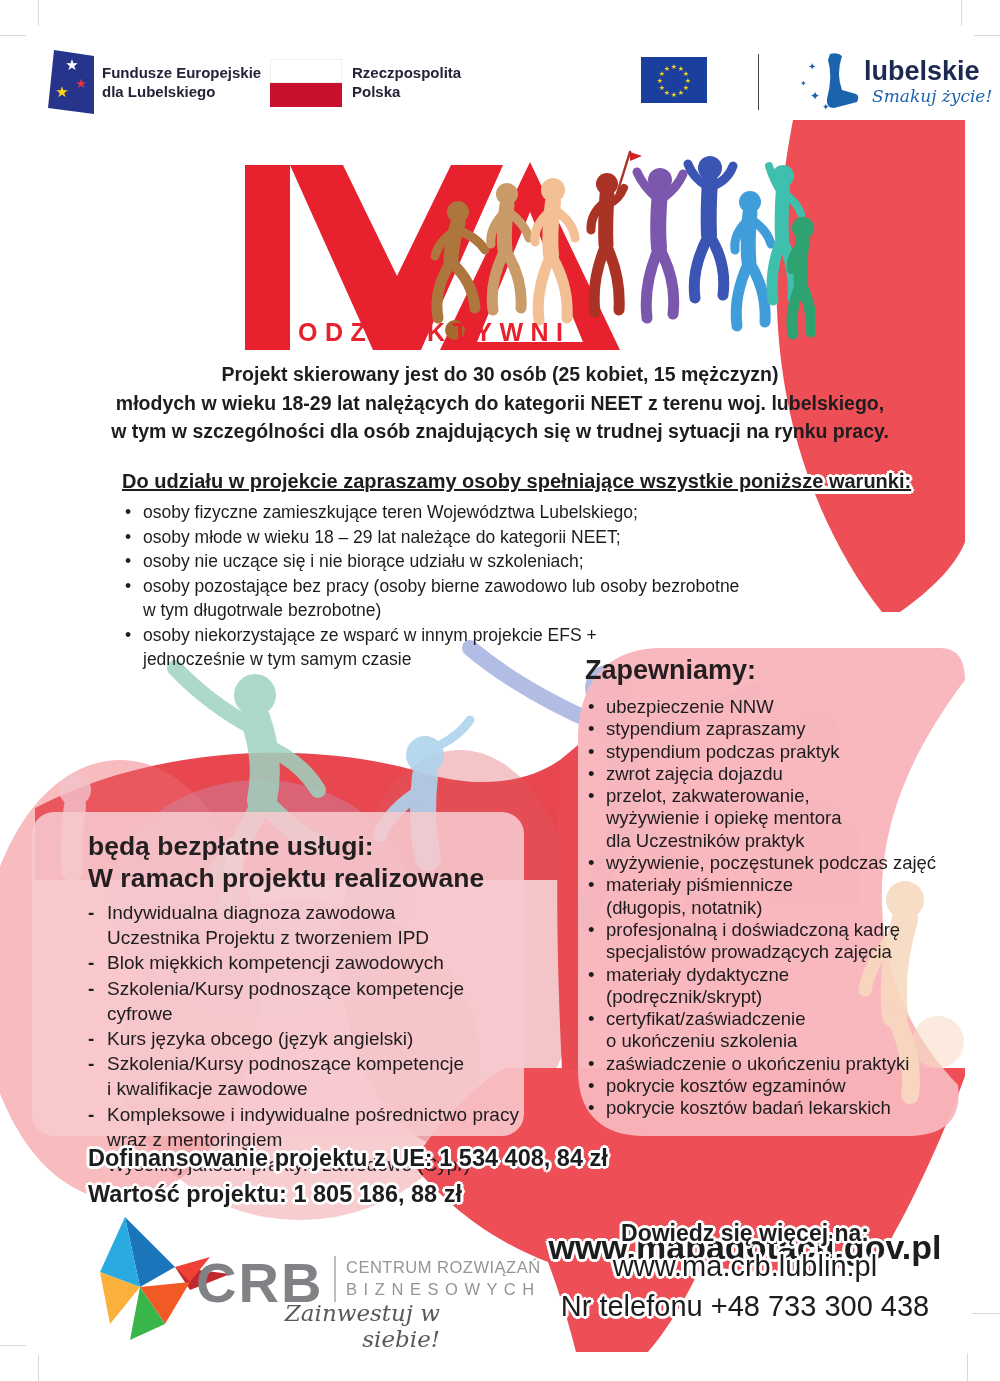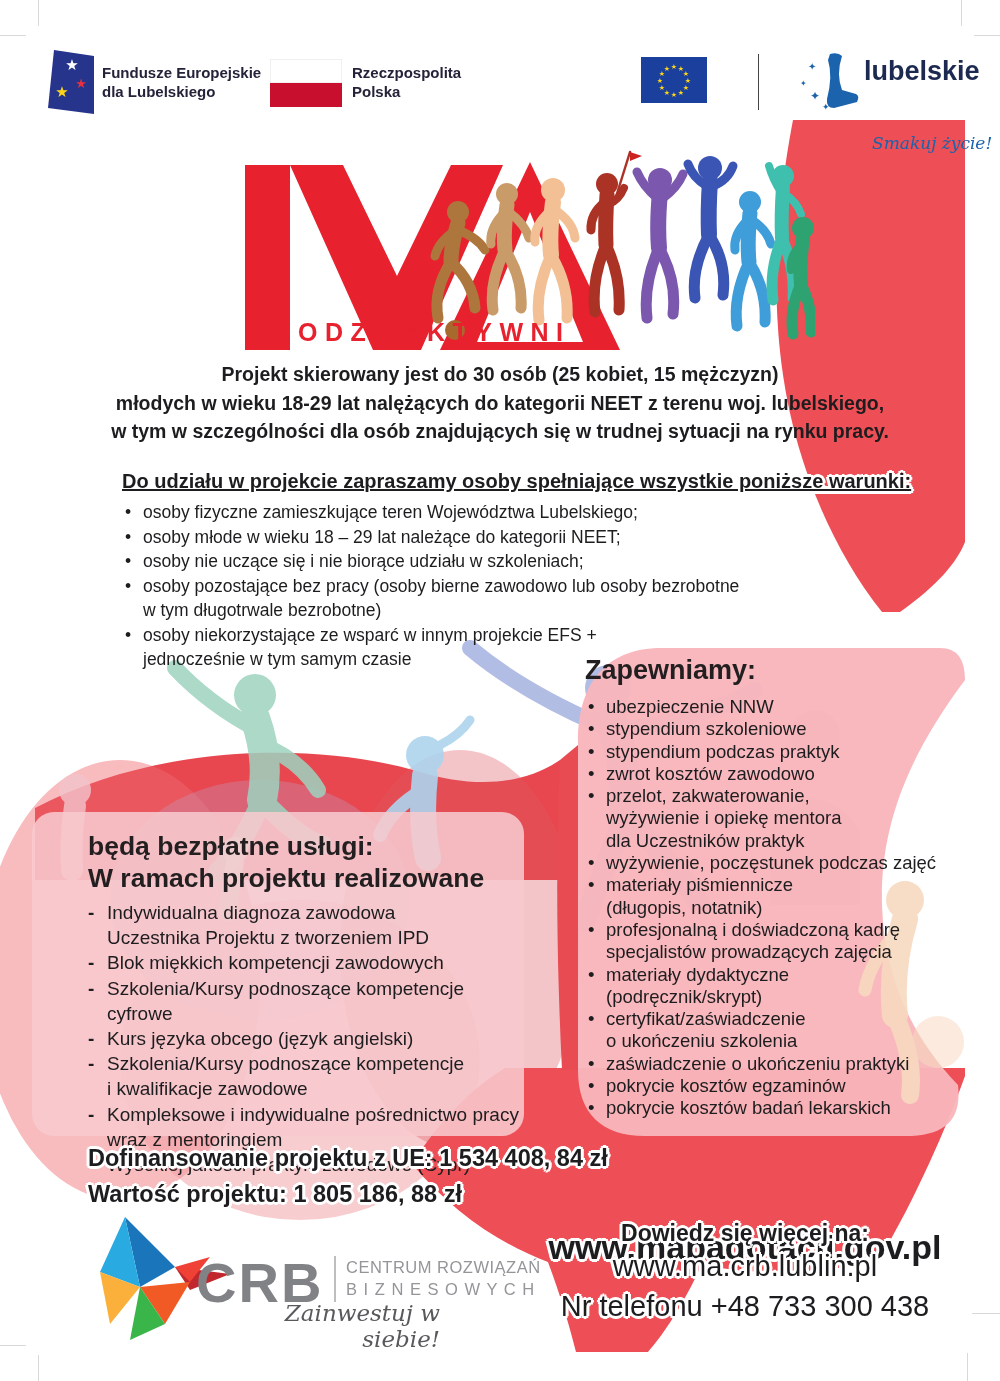--- a/index.html
+++ b/index.html
@@ -143,21 +143,21 @@
   <div class="layer" style="left:758px;top:54px;width:1px;height:56px;background:#444;"></div>
 
   <svg class="fgsvg" style="left:800px;top:52px;" width="62" height="60" viewBox="0 0 62 60">
     <text x="8" y="18" font-size="10" fill="#1b63ac">✦</text>
     <text x="0" y="34" font-size="8" fill="#1b63ac">✦</text>
     <text x="10" y="48" font-size="12" fill="#1b63ac">✦</text>
     <text x="22" y="58" font-size="9" fill="#1b63ac">✦</text>
     <path d="M30,2 Q38,0 42,4 Q36,22 42,38 L56,42 Q60,44 57,50 L34,56 Q26,56 27,47 Q33,24 28,8 Z" fill="#1b63ac"></path>
   </svg>
   <div class="layer" style="left:864px;top:56px;font-size:27px;font-weight:bold;color:#1c2950;">lubelskie</div>
-  <div class="layer" style="left:872px;top:86px;font-size:17px;font-style:italic;color:#1b63ac;font-family:'DejaVu Serif',serif;margin-top:47px;">Smakuj życie!</div>
+  <div class="layer" style="left:872px;top:86px;font-size:17px;font-style:italic;color:#1b63ac;font-family:'DejaVu Serif',serif;">Smakuj życie!</div>
 
   <svg class="fgsvg" style="left:245px;top:150px;" width="570" height="200" viewBox="0 0 570 200">
     <title>MA</title>
     <g fill="#e7212e">
       <polygon points="0,15 45,15 45,200 0,200"></polygon>
       <polygon points="45,15 98,15 152,126 206,15 258,15 176,200 128,200"></polygon>
       <polygon points="285,12 375,200 195,200"></polygon>
     </g>
     <polygon points="285,62 338,192 232,192" fill="#ffffff"></polygon>
     <g stroke-linecap="round">
@@ -269,23 +269,23 @@
     <li>Szkolenia/Kursy podnoszące kompetencje
 i kwalifikacje zawodowe</li>
     <li>Kompleksowe i indywidualne pośrednictwo pracy
 wraz z mentoringiem</li>
     <li>Wysokiej jakości praktyki zawodowe (Cypr)</li>
   </ul>
 
   <div class="layer b" style="left:585px;top:655px;font-size:27px;color:#231f20;">Zapewniamy:</div>
   <ul class="layer dotlist" style="left:585px;top:696px;width:365px;font-size:18.5px;line-height:22.3px;">
     <li>ubezpieczenie NNW</li>
-    <li>stypendium szkoleniowe</li>
+    <li>stypendium zapraszamy</li>
     <li>stypendium podczas praktyk</li>
-    <li>zwrot kosztów zawodowo</li>
+    <li>zwrot zajęcia dojazdu</li>
     <li>przelot, zakwaterowanie,
 wyżywienie i opiekę mentora
 dla Uczestników praktyk</li>
     <li>wyżywienie, poczęstunek podczas zajęć</li>
     <li>materiały piśmiennicze
 (długopis, notatnik)</li>
     <li>profesjonalną i doświadczoną kadrę
 specjalistów prowadzących zajęcia</li>
     <li>materiały dydaktyczne
 (podręcznik/skrypt)</li>

